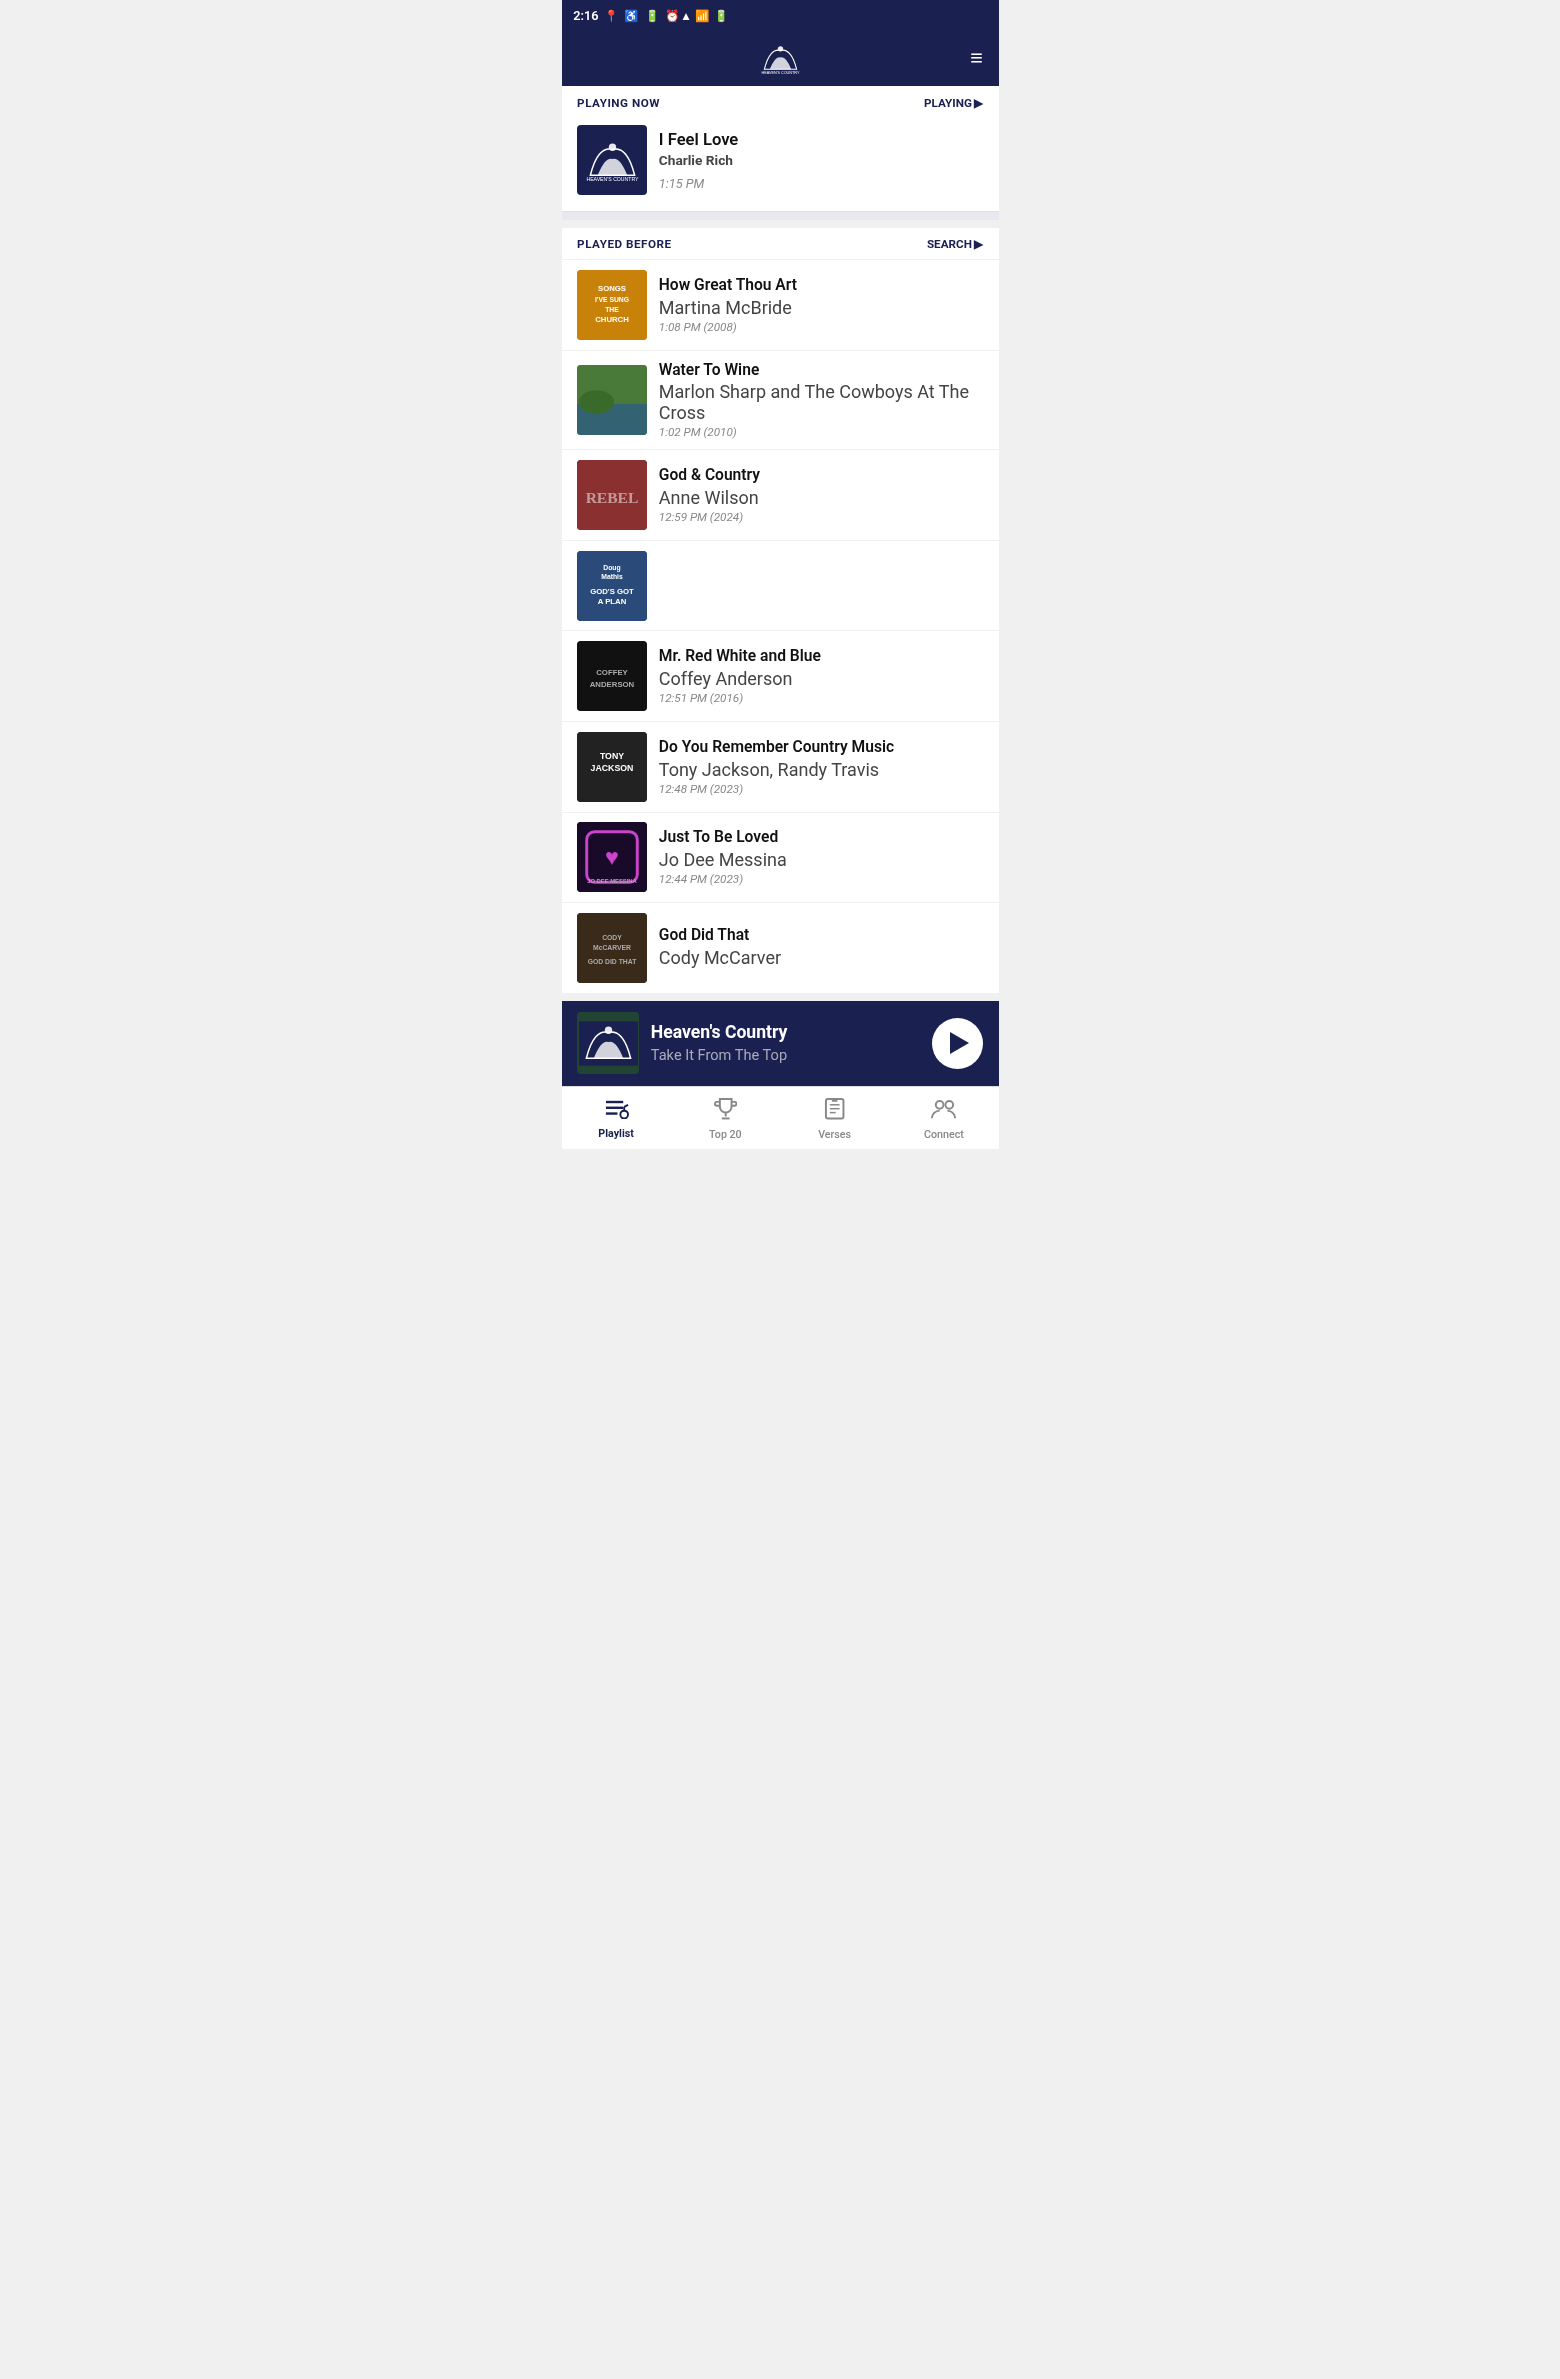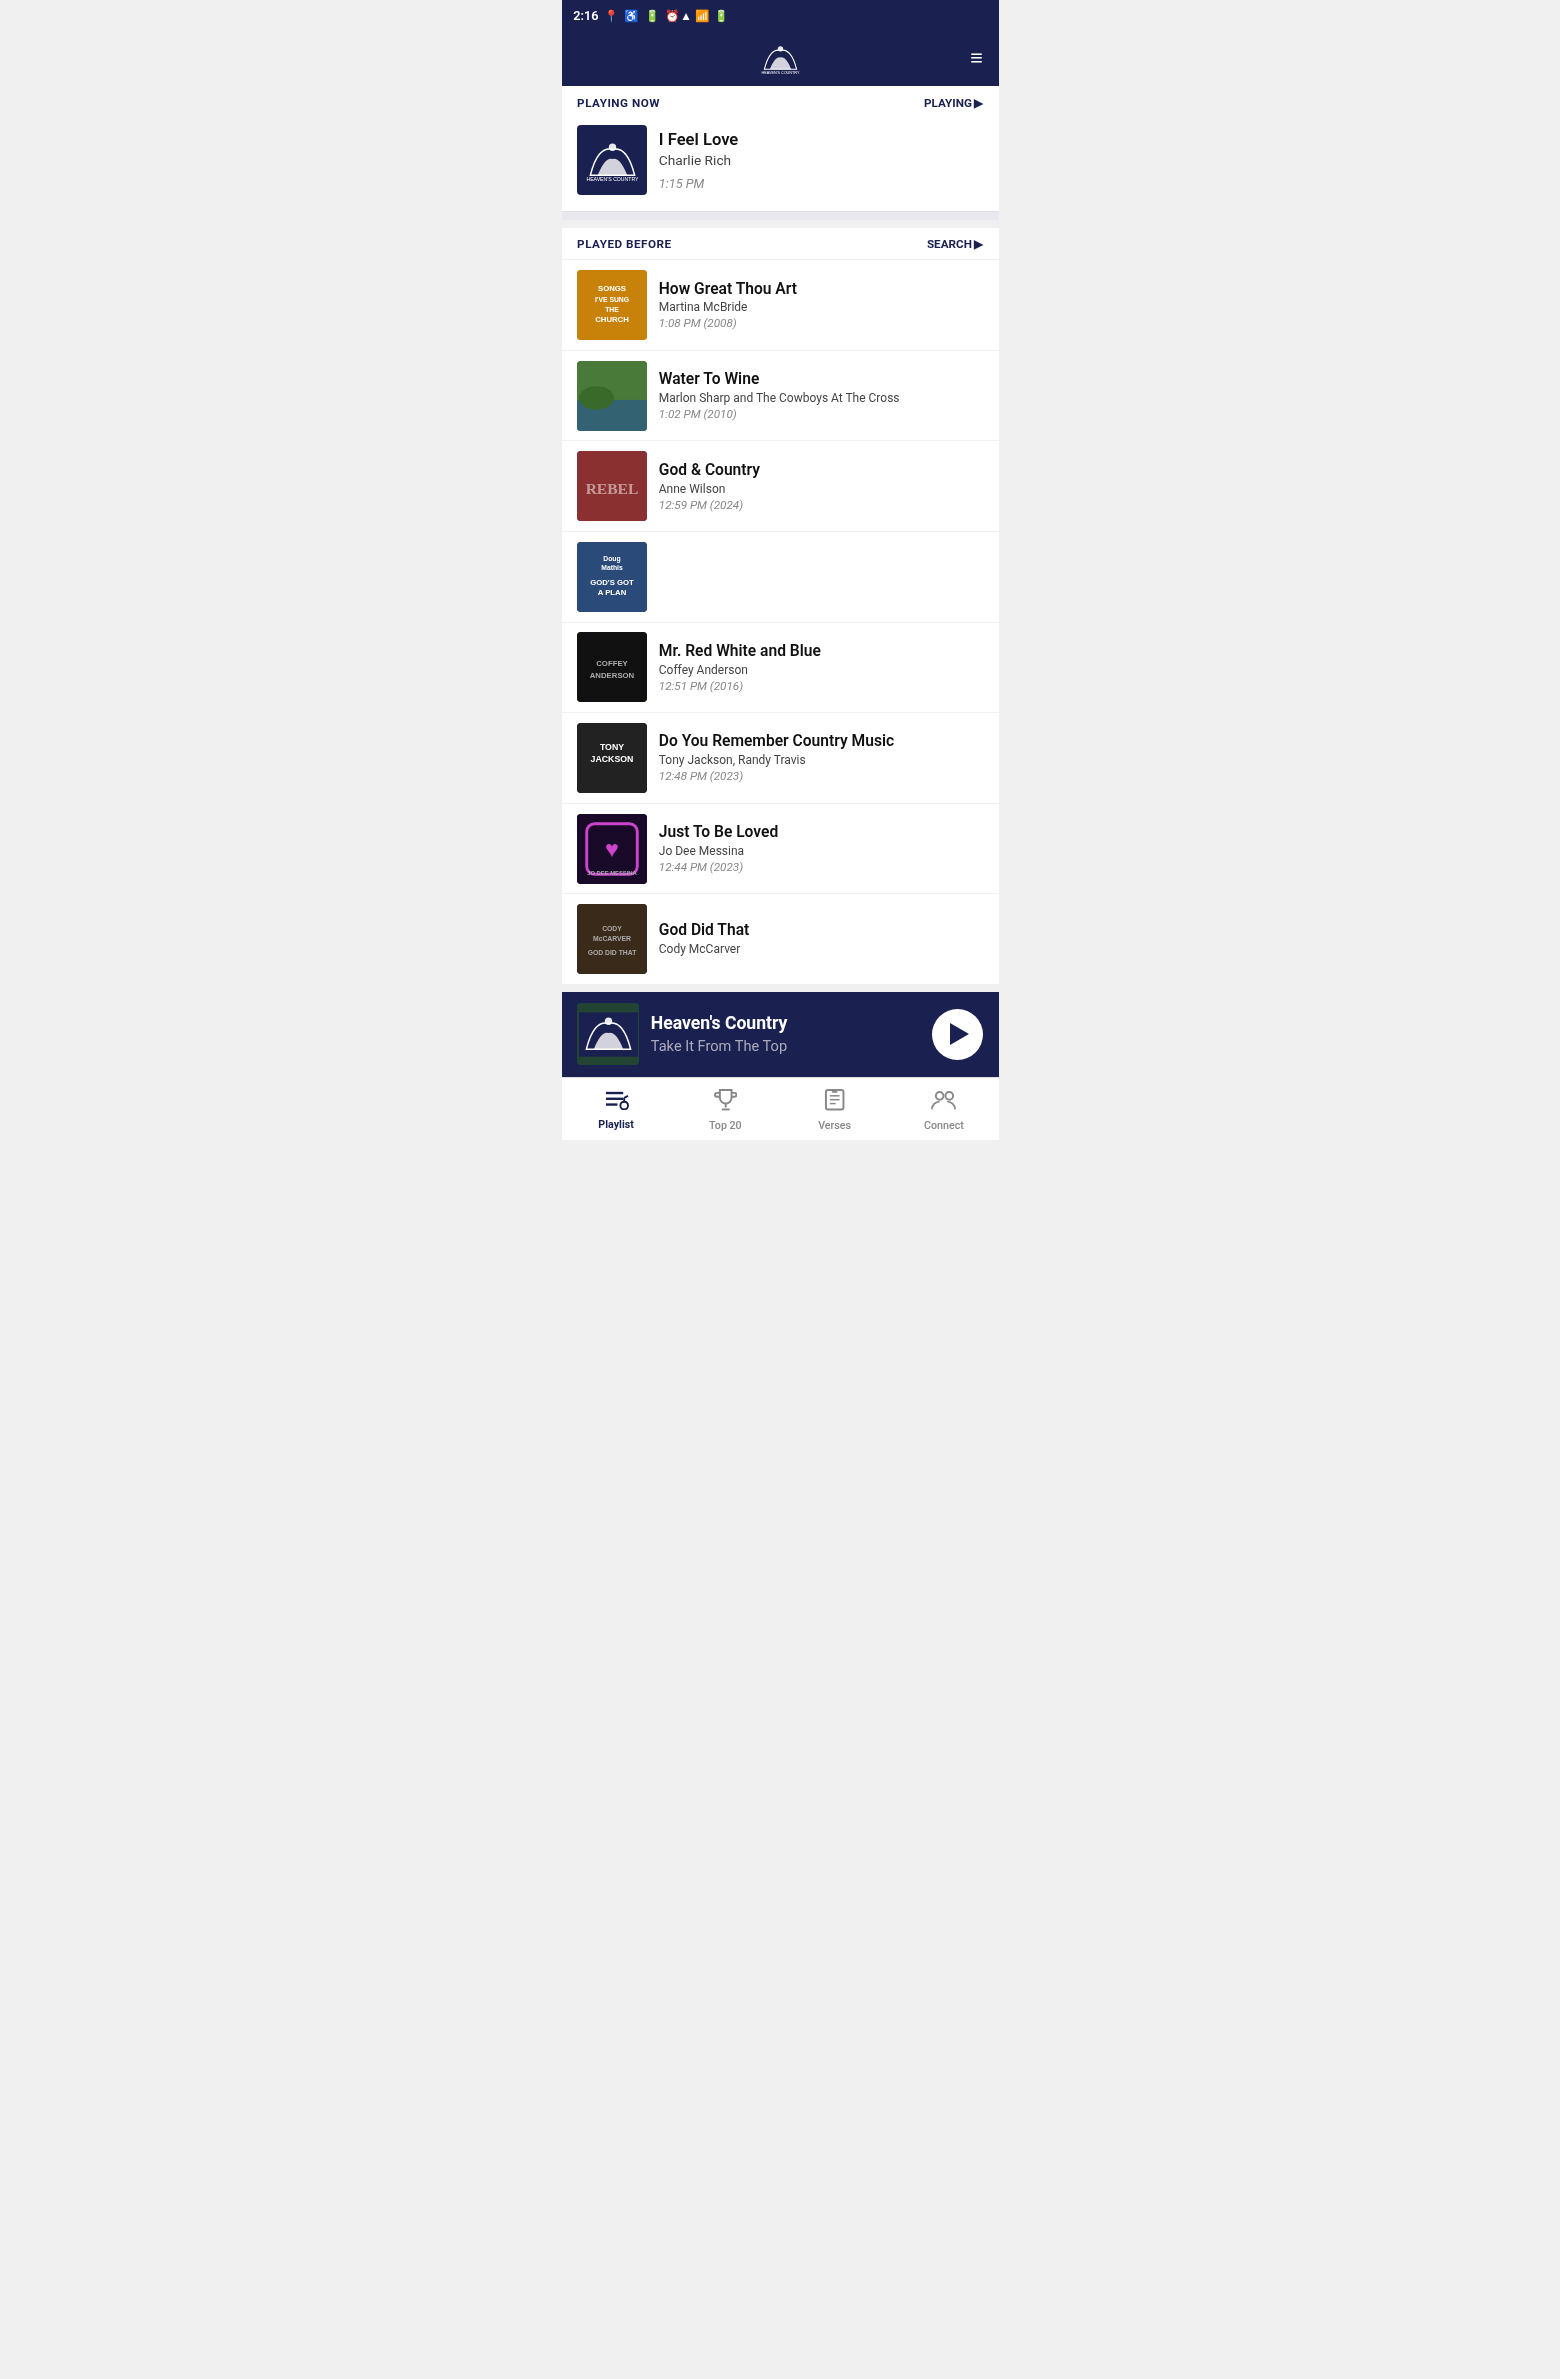--- a/index.html
+++ b/index.html
@@ -119,20 +119,21 @@
     .song-title {
       font-size: 16.6px;
       font-weight: 600;
       color: #111;
       margin-bottom: 2.9px;
     }
     .song-artist {
       font-size: 13.7px;
       color: #444;
       margin-bottom: 8px;
+      font-weight: bold;
     }
     .song-time {
       font-size: 12.7px;
       color: #888;
       font-style: italic;
     }
 
     
     .section-played-before {
       background: white;
@@ -173,21 +174,21 @@
       text-align: center;
     }
     .track-info { flex: 1; }
     .track-title {
       font-size: 15.6px;
       font-weight: 600;
       color: #111;
       margin-bottom: 2.9px;
     }
     .track-artist {
-      font-size: 12px;
+      font-size: 18px;
       color: #444;
       margin-bottom: 2px;
     }
     .track-time {
       font-size: 11.7px;
       color: #888;
       font-style: italic;
     }
 
     

